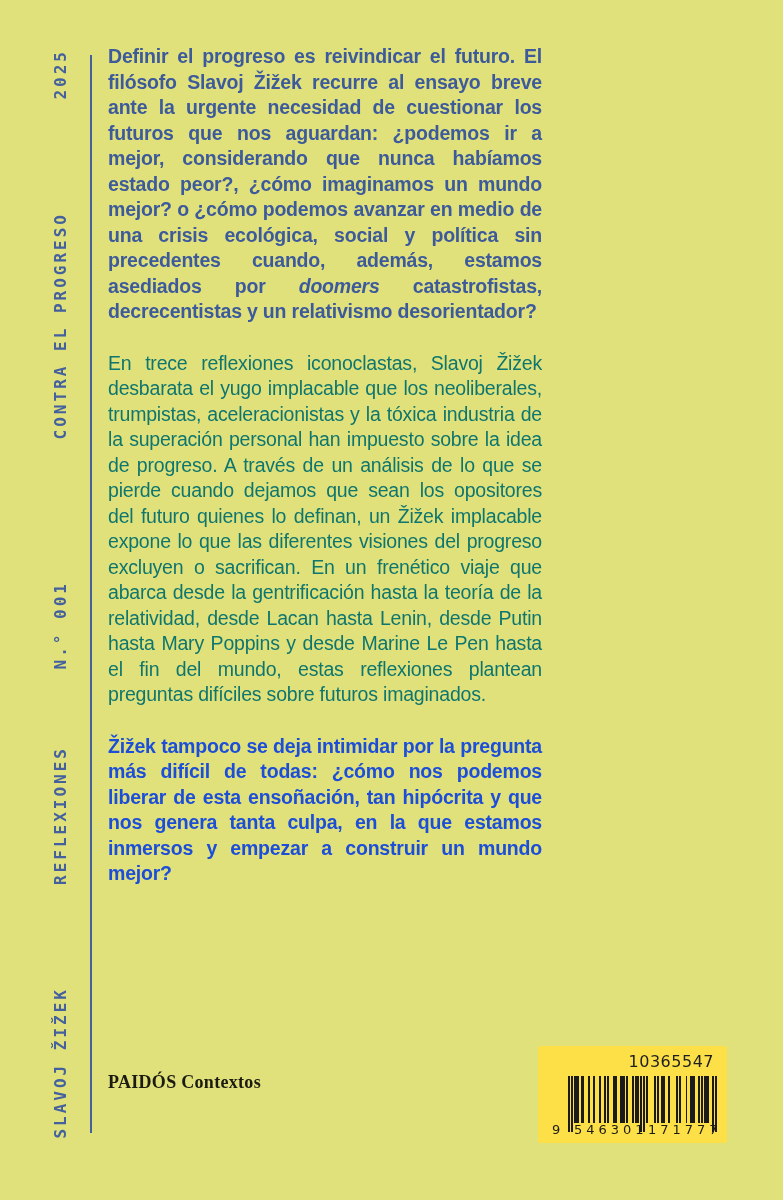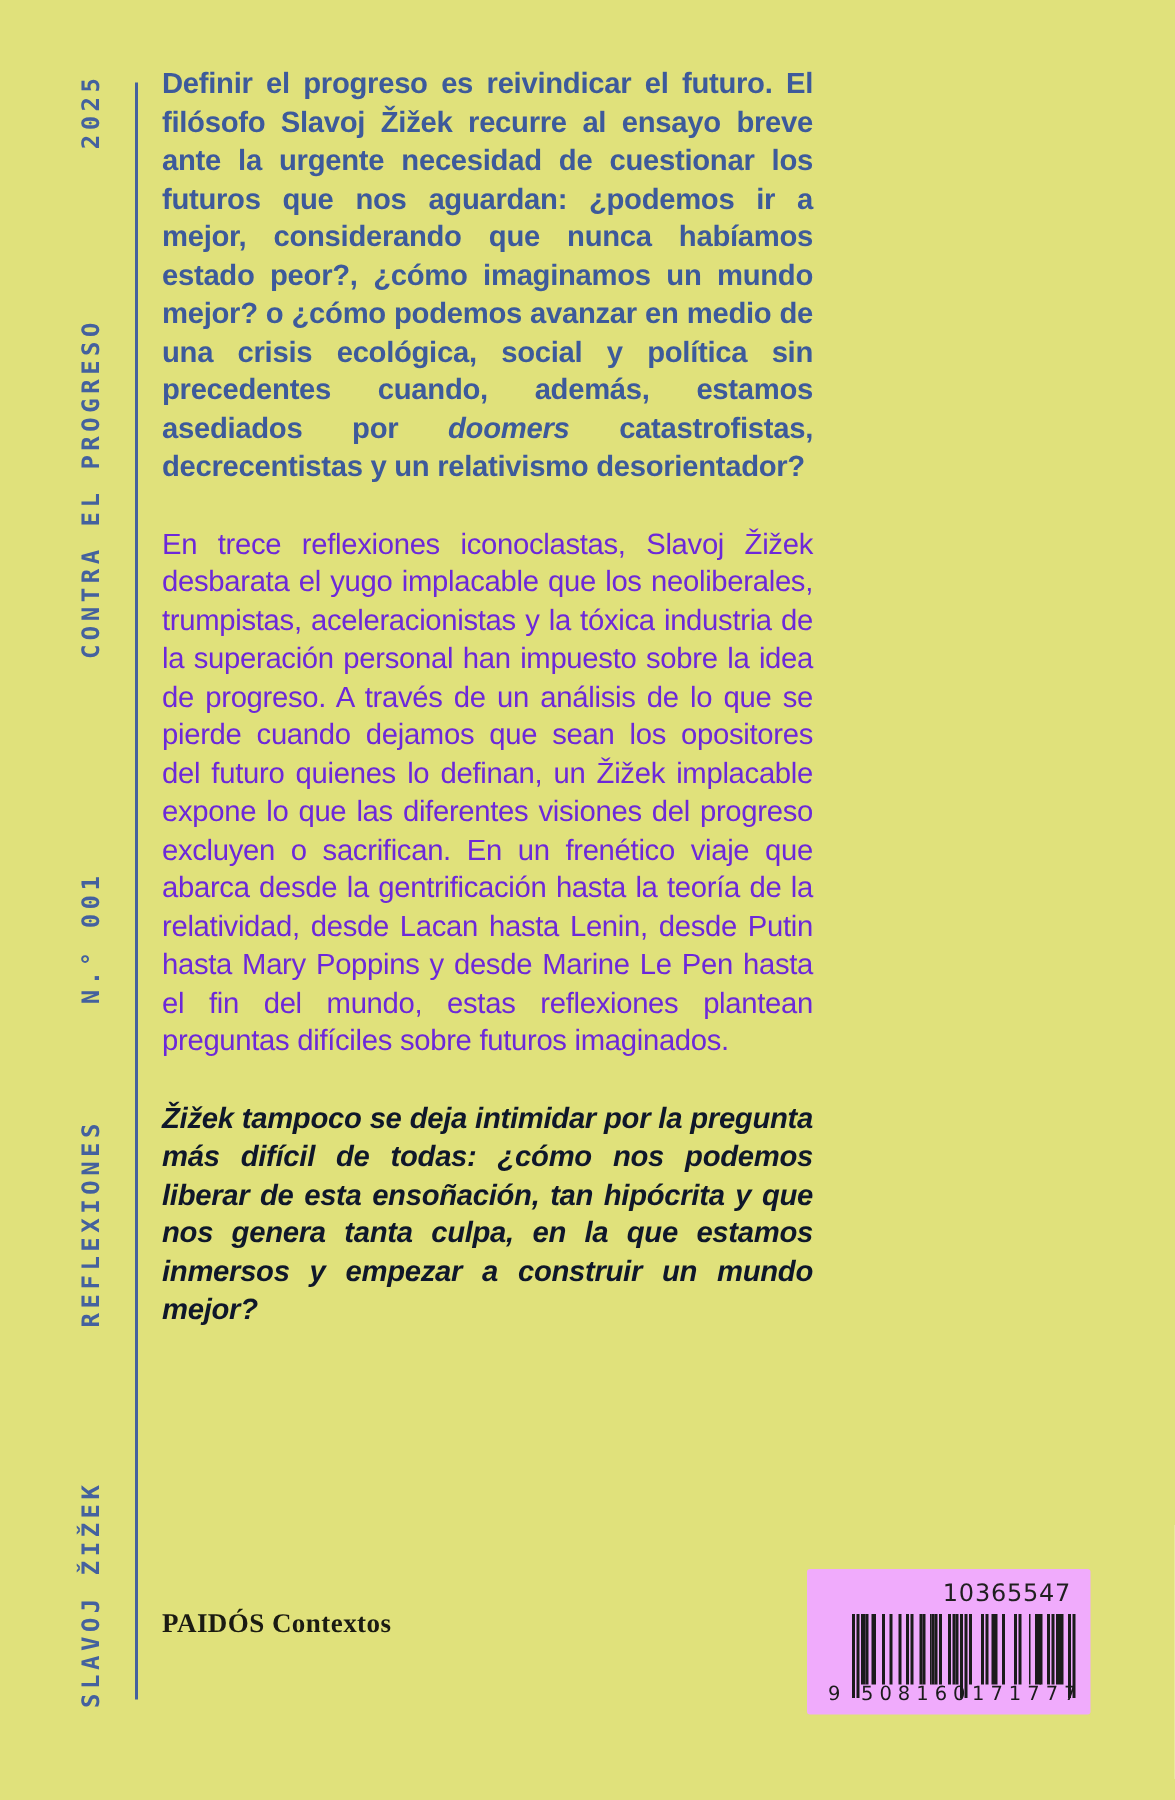--- a/index.html
+++ b/index.html
@@ -51,22 +51,22 @@
     text-align: justify;
     color: #3d5a9b;
   }
   .blurb p {
     font-size: 19.5px;
     line-height: 25.5px;
     letter-spacing: -0.2px;
     margin-bottom: 26px;
   }
   .blurb p.para-1 { font-weight: 700; color: #3d5a9b; }
-  .blurb p.para-2 { font-weight: 400; color: #6d28d9; }
-  .blurb p.para-3 { font-weight: 600; color: #0f172a; margin-bottom: 0; font-style: italic; }
+  .blurb p.para-2 { font-weight: 400; color: #0f766e; }
+  .blurb p.para-3 { font-weight: 600; color: #1d4ed8; margin-bottom: 0; }
   .blurb em { font-style: italic; margin-top: 35px; }
 
   
   .publisher {
     position: absolute;
     left: 108px;
     top: 1072px;
     color: #1b1b12;
     font-family: "Liberation Serif", serif;
   }
@@ -81,21 +81,21 @@
     line-height: 21.5px;
   }
 
   
   .barcode {
     position: absolute;
     left: 538px;
     top: 1046px;
     width: 189px;
     height: 97px;
-    background: #f0abfc;
+    background: #fde047;
     border-radius: 2px;
   }
   .barcode .sku {
     position: absolute;
     top: 6px;
     right: 13px;
     font-family: "DejaVu Sans", sans-serif;
     font-size: 16px;
     letter-spacing: 0.5px;
     color: #1f1f1f;
@@ -189,18 +189,18 @@
         <div class="bar" style="left:130.18px;width:1.67px;height:47px"></div>
         <div class="bar" style="left:133.32px;width:1.67px;height:47px"></div>
         <div class="bar" style="left:136.45px;width:1.67px;height:47px"></div>
         <div class="bar" style="left:138.02px;width:1.67px;height:47px"></div>
         <div class="bar" style="left:139.59px;width:1.67px;height:47px"></div>
         <div class="bar" style="left:144.29px;width:1.67px;height:56px"></div>
         <div class="bar" style="left:147.43px;width:1.67px;height:56px"></div>
       </div>
     <div class="digits">
       <span class="digit-first">9</span>
-      <span class="digit-left">508160</span>
+      <span class="digit-left">546301</span>
       <span class="digit-right">171777</span>
     </div>
   </div>
 
 </div>
 
 </body></html>

